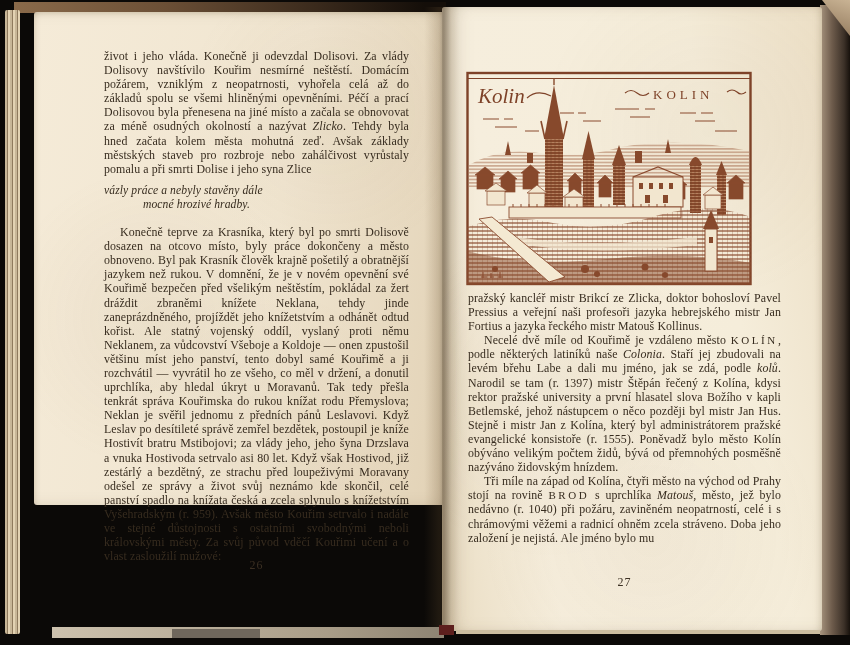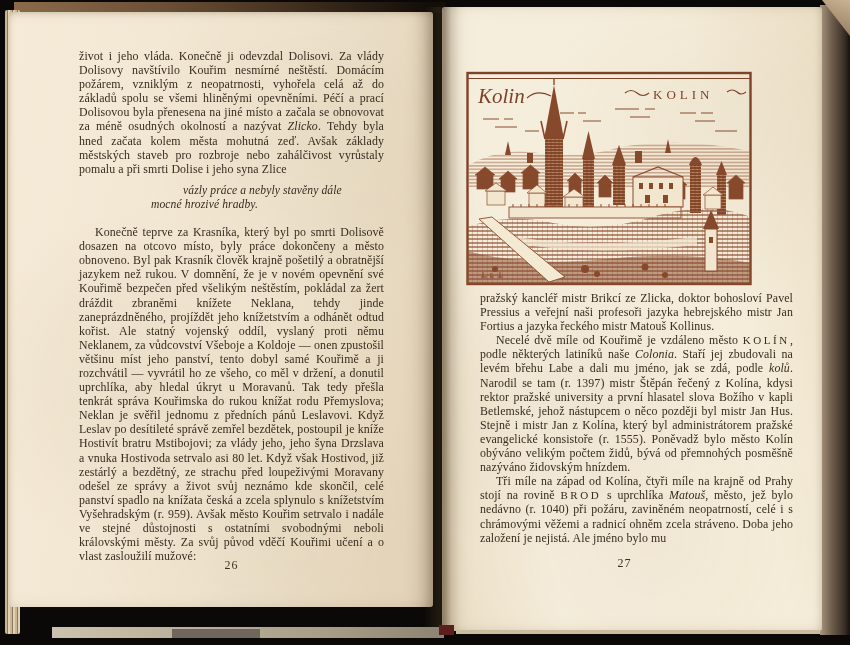--- a/index.html
+++ b/index.html
@@ -17,50 +17,50 @@
   .top-right-wedge{position:absolute;right:0;top:0;width:28px;height:36px;
     background:linear-gradient(200deg,#c9b394,#8d7458);clip-path:polygon(0 0,100% 0,100% 100%);}
   .bottom-stack{position:absolute;left:52px;top:627px;width:392px;height:11px;
     background:linear-gradient(90deg,#cdc2ae,#a99d88 70%,#8d8372);}
   .bottom-stack-dark{position:absolute;left:172px;top:629px;width:88px;height:9px;background:#6f675c;}
   .bottom-right-edge{position:absolute;left:456px;top:630px;width:364px;height:4px;background:#cbbd9f;}
   .maroon-sliver{position:absolute;left:439px;top:625px;width:15px;height:10px;background:#5d1f1d;}
 
   
   .page{position:absolute;border-radius:3px;}
-  .page-left{left:9px;top:12px;width:424px;height:595px;
+  .page-left{left:34px;top:12px;width:424px;height:493px;
     background:linear-gradient(100deg,#f5ebd8 0%,#f0e5d0 55%,#e2d2b6 97%);
     box-shadow:inset -16px 0 20px -11px rgba(90,70,45,.5), inset 3px 3px 7px -4px rgba(120,95,60,.4);}
   .page-right{left:442px;top:7px;width:380px;height:624px;
     background:linear-gradient(260deg,#ecdfc6 0%,#f5edda 28%,#f6eedd 75%,#e9dcc2 100%);
     box-shadow:inset 18px 0 22px -13px rgba(100,80,50,.55), inset -5px 0 9px -5px rgba(100,80,50,.35);}
   .mottle{position:absolute;inset:0;pointer-events:none;border-radius:3px;
     background:
       radial-gradient(circle at 28% 62%, rgba(150,120,80,.07), transparent 35%),
       radial-gradient(circle at 70% 20%, rgba(150,120,80,.06), transparent 30%),
       radial-gradient(circle at 55% 85%, rgba(150,120,80,.05), transparent 30%);}
   .gutter{position:absolute;left:424px;top:7px;width:36px;height:624px;pointer-events:none;
     background:linear-gradient(90deg,rgba(110,85,52,0) 0%,rgba(110,85,52,.22) 42%,rgba(62,46,28,.34) 55%,rgba(110,85,52,.08) 75%,rgba(110,85,52,0) 100%);}
 
   
   .textblock{position:absolute;color:#372c1f;font-size:11.9px;line-height:14.1px;
     text-align:justify;letter-spacing:.1px;}
   .tb-left{left:70px;top:37px;width:305px;}
-  .tb-right{left:38px;top:284px;width:313px;}
+  .tb-right{left:26px;top:284px;width:313px;}
   .textblock p{margin:0;}
   .indent{text-indent:16px;}
   .p-gap{margin-top:13px !important;}
   .verse{font-style:italic;margin-top:8px;font-size:11.6px;}
-  .verse-l1{margin-left:104px;}
-  .verse-l2{margin-left:72px;}
+  .verse-l1{}
+  .verse-l2{margin-left:39px;}
   .ital{font-style:italic;}
   .spaced{letter-spacing:2.6px;font-size:11px;}
   .pagenum{position:absolute;text-align:center;font-size:12px;letter-spacing:1px;color:#3c3023;}
   .pn-left{left:70px;width:305px;top:546px;}
-  .pn-right{left:26px;width:313px;top:549px;}
+  .pn-right{left:26px;width:313px;top:568px;}
 
   
   .engraving{position:absolute;left:23px;top:62px;width:288px;height:218px;}
   .engraving svg{display:block;width:100%;height:100%;}
 </style>
 </head>
 <body>
 
 <div class="photo">
 
@@ -223,21 +223,21 @@
             <circle cx="200" cy="206" r="3"></circle>
           <circle cx="30" cy="200" r="3"></circle>
         </g>
         <path d="M16 208 h6 m3 0 h4 m4 0 h5 M18 203 v6 m8 -5 v5 m9 -6 v6" stroke="#8a4b2f" stroke-width="1" fill="none"></path>
       </svg>
     </div>
 
     <div class="textblock tb-right">
       <p><span>pražský kancléř mistr Brikcí ze Zlicka, doktor bohosloví Pavel Pressius a veřejní naši profesoři jazyka hebrejského mistr Jan Fortius a jazyka řeckého mistr Matouš Kollinus.</span></p>
       <p class="indent"><span>Necelé dvě míle od Kouřimě je vzdáleno město </span><span class="spaced">KOLÍN</span><span>, podle některých latiníků naše </span><span class="ital">Colonia</span><span>. Staří jej zbudovali na levém břehu Labe a dali mu jméno, jak se zdá, podle </span><span class="ital">kolů</span><span>. Narodil se tam (r. 1397) mistr Štěpán řečený z Kolína, kdysi rektor pražské university a první hlasatel slova Božího v kapli Betlemské, jehož nástupcem o něco později byl mistr Jan Hus. Stejně i mistr Jan z Kolína, který byl administrátorem pražské evangelické konsistoře (r. 1555). Poněvadž bylo město Kolín obýváno velikým počtem židů, bývá od přemnohých posměšně nazýváno židovským hnízdem.</span></p>
-      <p class="indent"><span>Tři míle na západ od Kolína, čtyři míle na krajně od Prahy stojí na rovině </span><span class="spaced">BROD</span><span> s uprchlíka </span><span class="ital">Matouš</span><span>, město, jež bylo nedávno (r. 1040) při požáru, zaviněném neopatrností, celé i s chrámovými věžemi a radnicí ohněm zcela stráveno. Doba jeho založení je nejistá. Ale jméno bylo mu</span></p>
+      <p class="indent"><span>Tři míle na západ od Kolína, čtyři město na východ od Prahy stojí na rovině </span><span class="spaced">BROD</span><span> s uprchlíka </span><span class="ital">Matouš</span><span>, město, jež bylo nedávno (r. 1040) při požáru, zaviněném neopatrností, celé i s chrámovými věžemi a radnicí ohněm zcela stráveno. Doba jeho založení je nejistá. Ale jméno bylo mu</span></p>
     </div>
     <div class="pagenum pn-right">27</div>
   </div>
 
   <div class="gutter"></div>
   <div class="bottom-stack"></div>
   <div class="bottom-stack-dark"></div>
   <div class="bottom-right-edge"></div>
   <div class="maroon-sliver"></div>
 </div>

